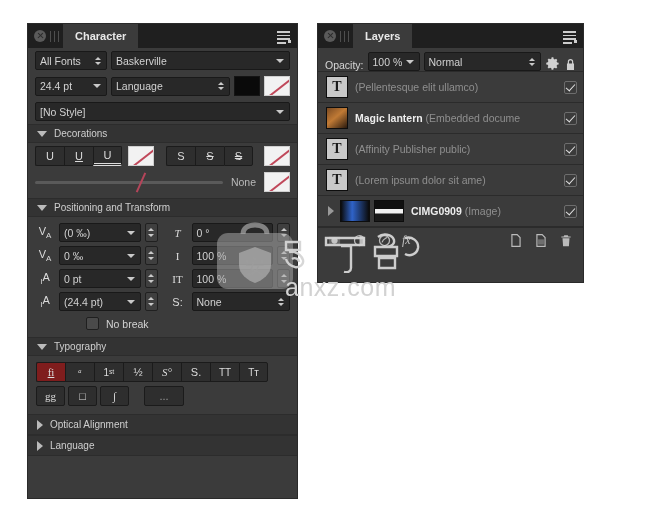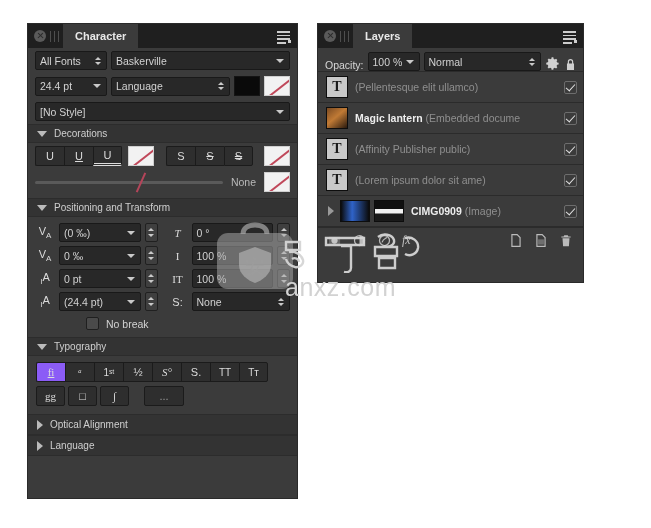--- a/index.html
+++ b/index.html
@@ -108,21 +108,21 @@
   }
   .tri-down { width:0;height:0;border-left:5px solid transparent;border-right:5px solid transparent;border-top:6px solid #bbbbbb; }
   .tri-right{ width:0;height:0;border-top:5px solid transparent;border-bottom:5px solid transparent;border-left:6px solid #bbbbbb; }
 
   .tglbtn {
     height: 20px; min-width: 24px; background: #2e2e2e;
     border: 1px solid #1b1b1b; border-radius: 2px; color: #dcdcdc;
     font-size: 11px; display: flex; align-items: center; justify-content: center;
     padding: 0 5px;
   }
-  .tglbtn.on { background: #8b5cf6; text-decoration: underline; }
+  .tglbtn.on { background: #7f1d1d; text-decoration: underline; }
   .tglbtn.small { font-size: 10px; }
 
   .seg { display: flex; gap: 0; }
   .seg .tglbtn { border-radius: 0; border-right-width: 0; min-width: 29px; }
   .seg .tglbtn:first-child { border-radius: 2px 0 0 2px; }
   .seg .tglbtn:last-child  { border-radius: 0 2px 2px 0; border-right-width: 1px; }
 
   .slider-track {
     height: 3px; background: #5a5a5a; border-radius: 2px; flex: 1 1 auto;
     position: relative;

